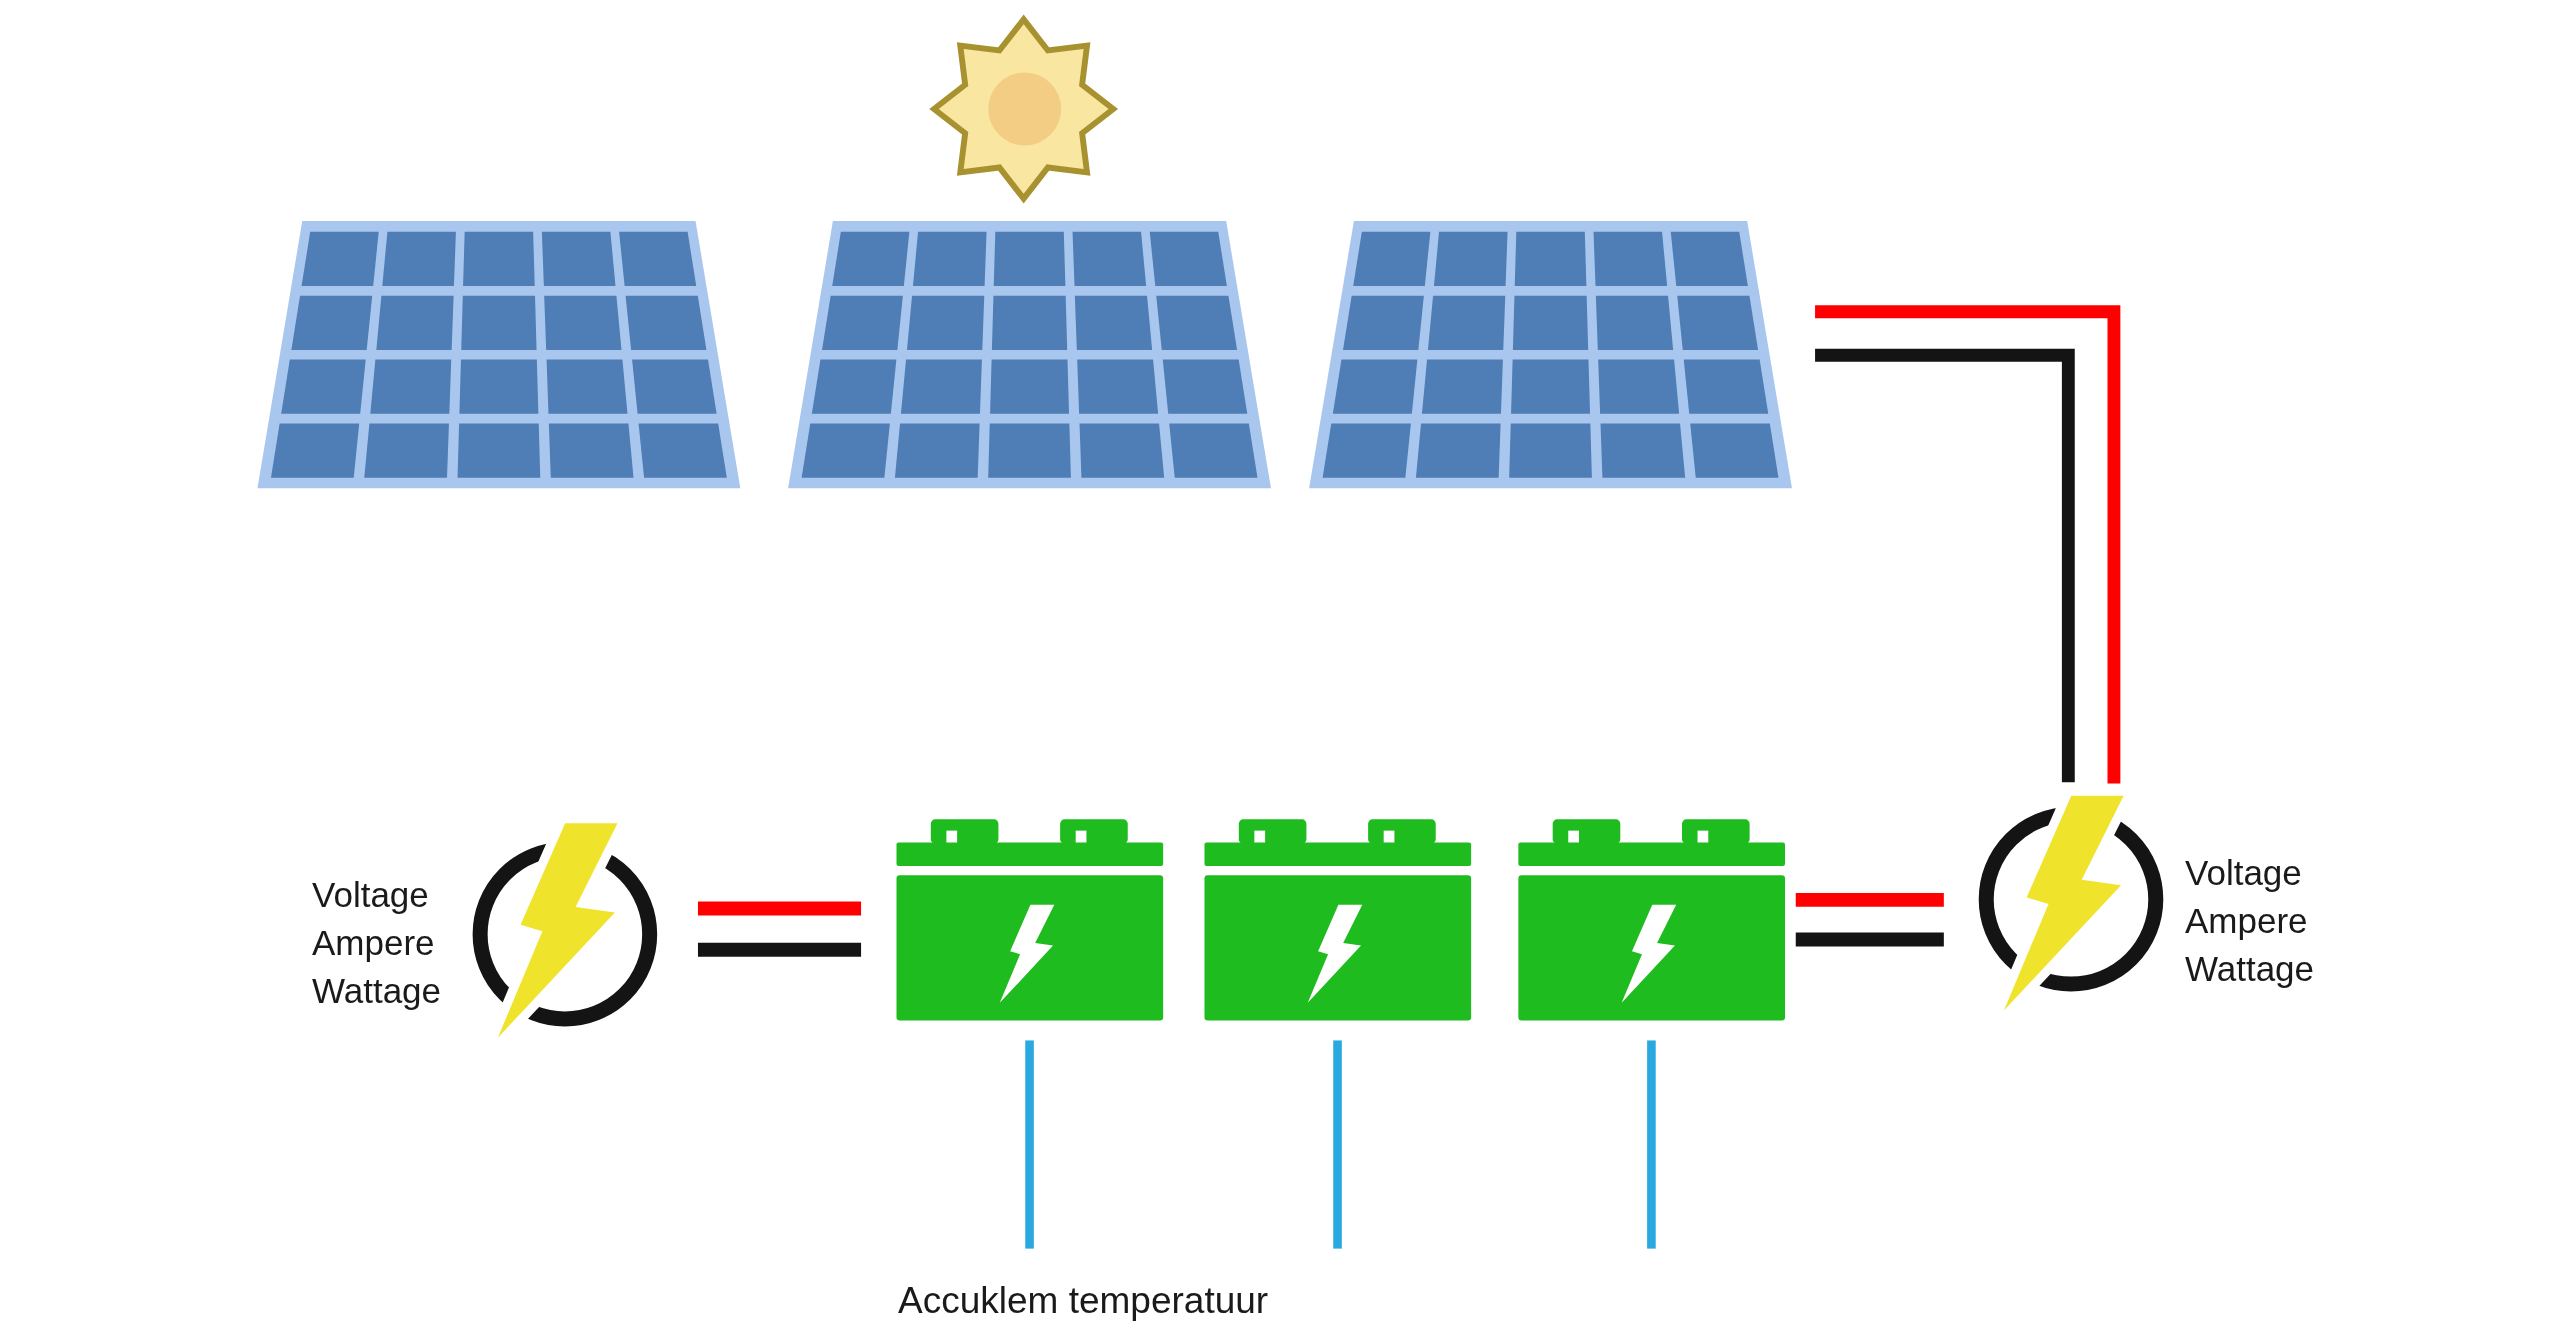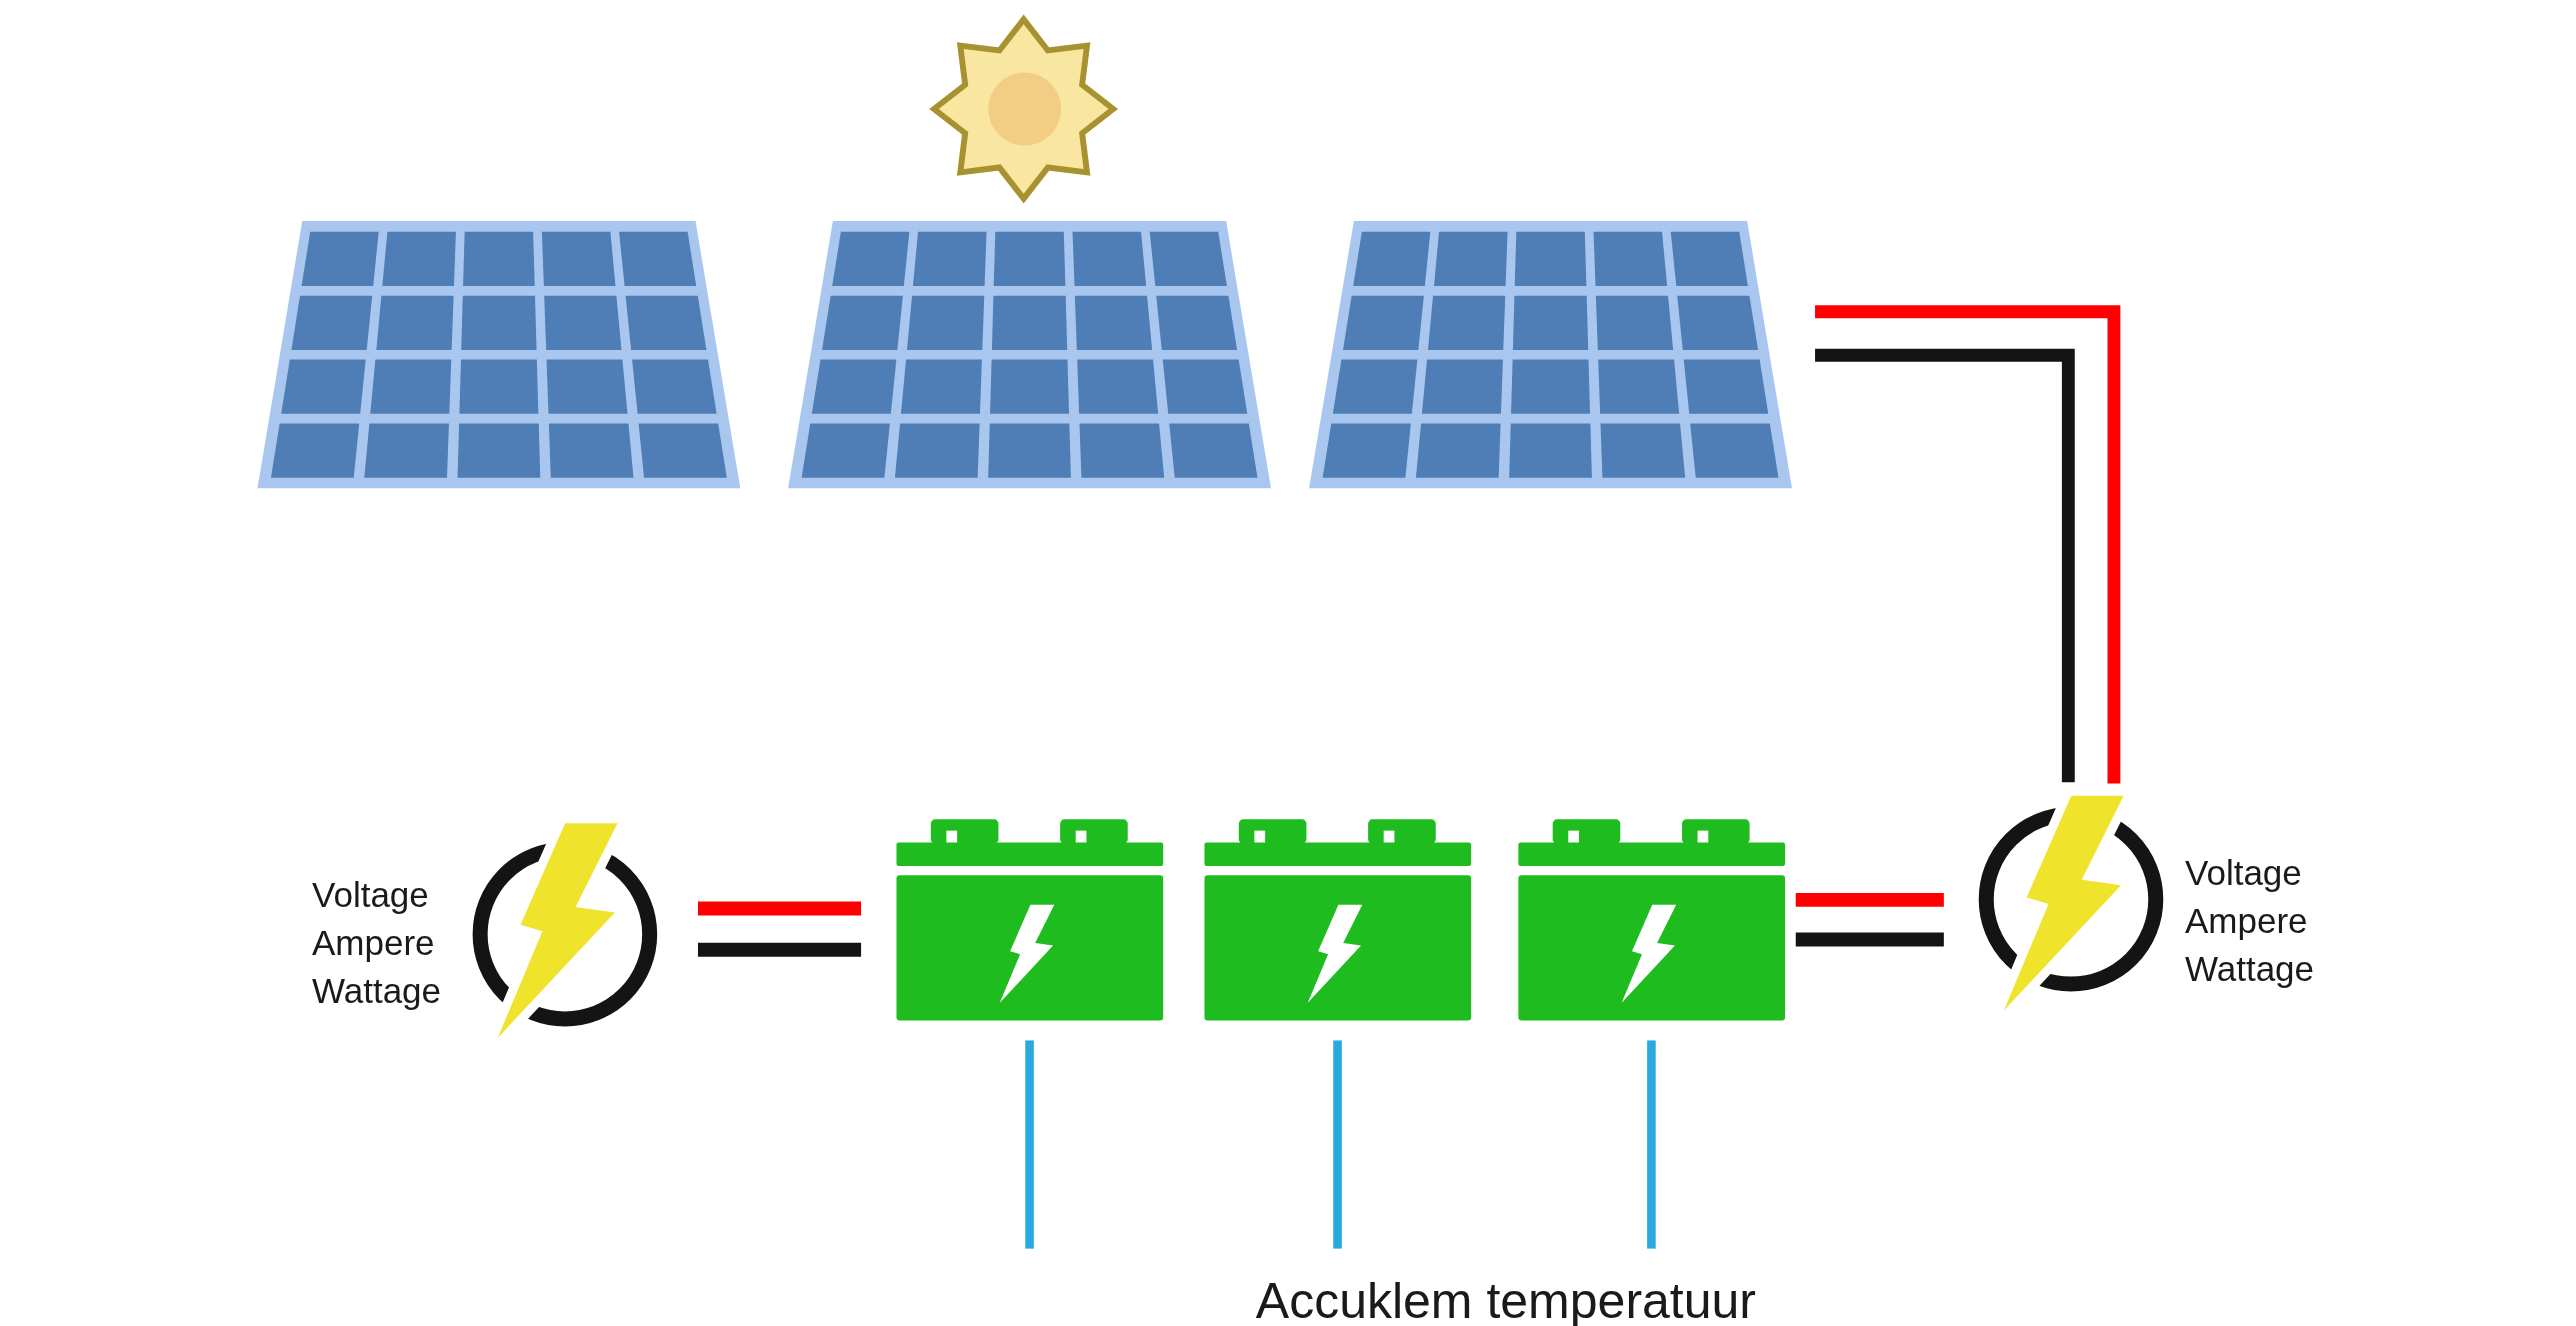--- a/index.html
+++ b/index.html
@@ -4,22 +4,22 @@
 <style>
   html,body{margin:0;padding:0;background:#ffffff;}
   body{width:2576px;height:1327px;position:relative;overflow:hidden;
        font-family:"Liberation Sans", sans-serif;}
   .canvas{position:absolute;left:16px;top:0;width:2576px;height:953px;}
   svg.diagram{position:absolute;left:0;top:0;}
   .label-block{position:absolute;color:var(--text,#1a1a1a);font-size:35px;line-height:48px;
                font-weight:400;white-space:nowrap;}
   .label-left{left:296px;top:871px;}
   .label-right{left:2169px;top:849px;}
-  .label-bottom{position:absolute;left:882px;top:1275px;width:858px;text-align:right;
-                color:var(--text,#1a1a1a);font-size:50px;line-height:52px;font-weight:400;}
+  .label-bottom{position:absolute;left:882px;top:1275px;width:858px;text-align:left;
+                color:var(--text,#1a1a1a);font-size:37px;line-height:52px;font-weight:400;}
 </style>
 </head>
 <body>
 
 <div class="canvas">
 
   <svg class="diagram" width="2576" height="1327" viewBox="0 0 4801 2473">
     <g id="g-sun">
         <polygon points="1878.0,36.0 1923.2,94.0 1996.1,84.9 1987.0,157.8 2045.0,203.0 1987.0,248.2 1996.1,321.1 1923.2,312.0 1878.0,370.0 1832.8,312.0 1759.9,321.1 1769.0,248.2 1711.0,203.0 1769.0,157.8 1759.9,84.9 1832.8,94.0" fill="#f9e6a1" stroke="#a8912f" stroke-width="11" stroke-linejoin="miter"></polygon>
         <circle cx="1880" cy="203" r="68" fill="#f4cd85"></circle>

